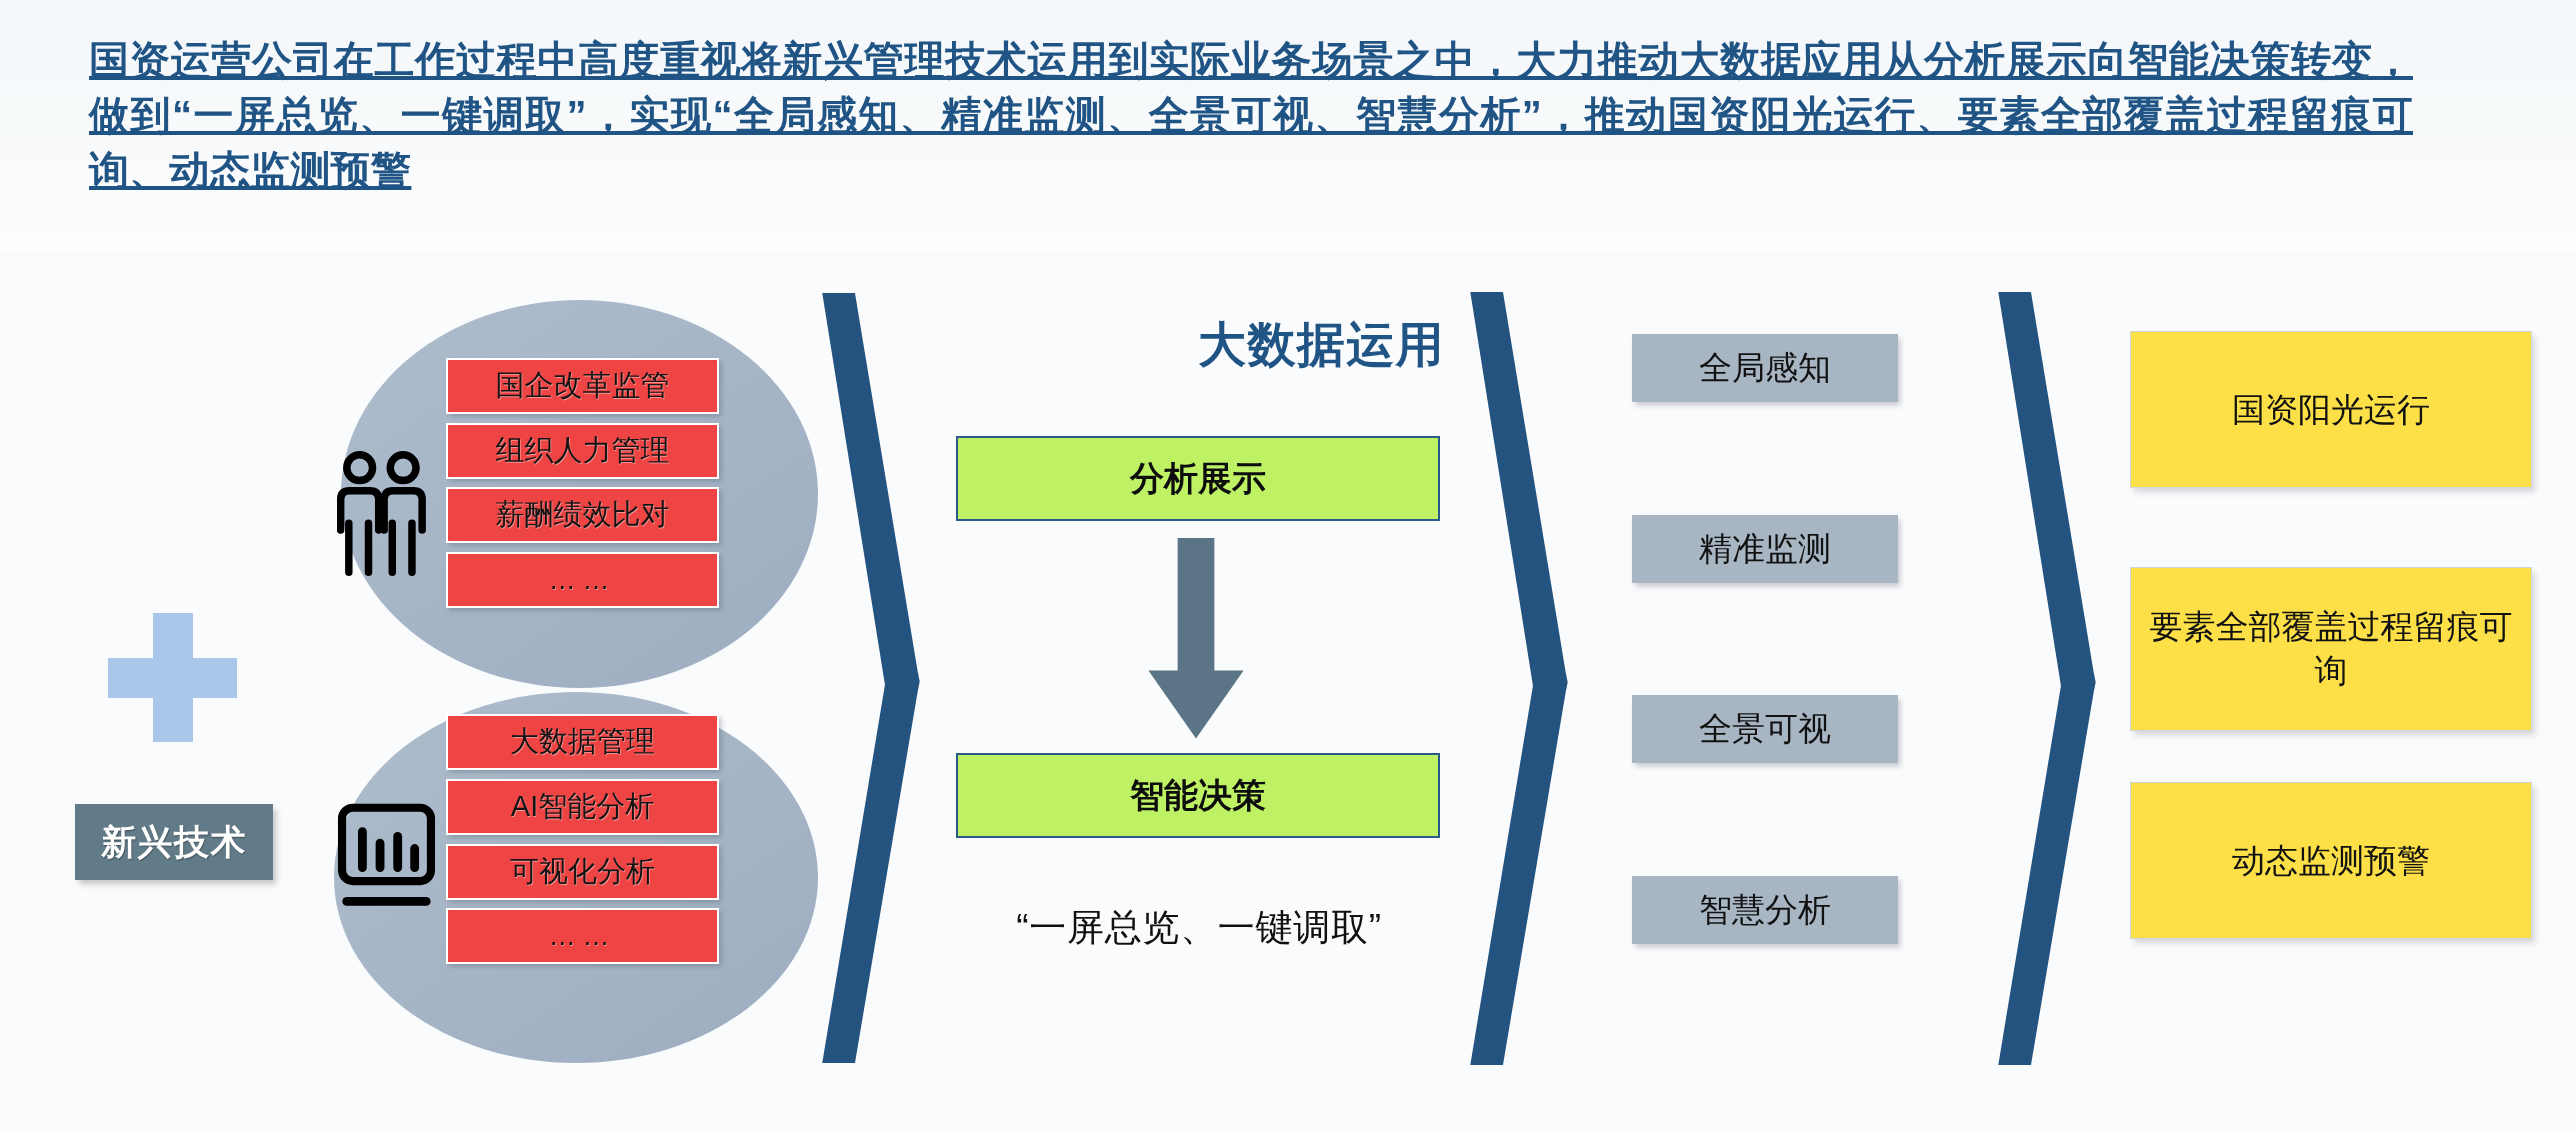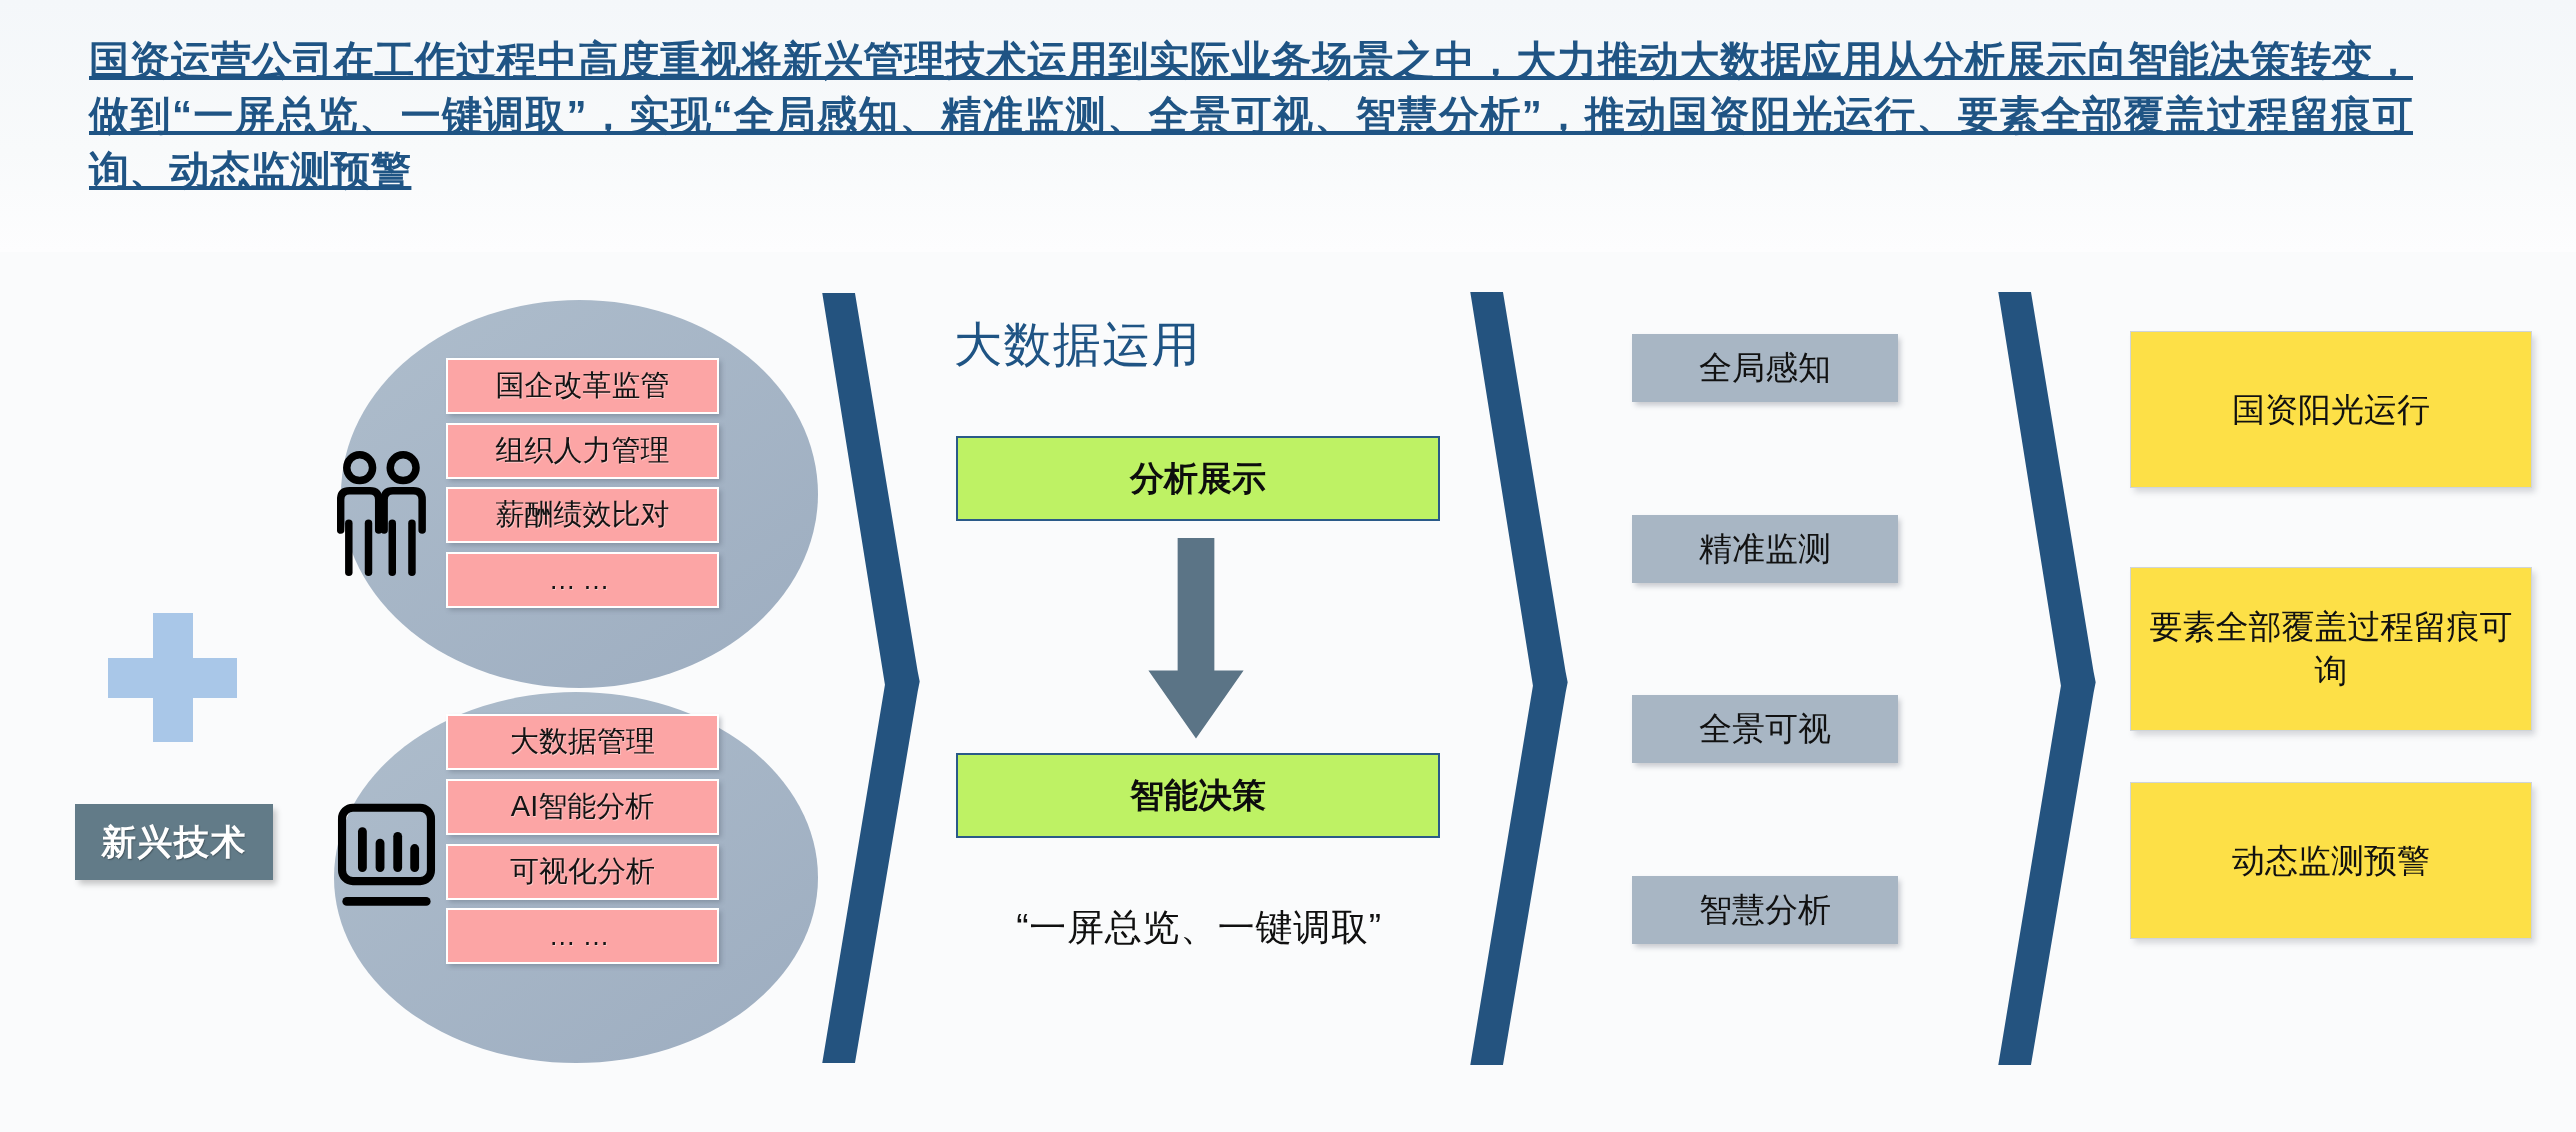--- a/index.html
+++ b/index.html
@@ -99,42 +99,42 @@
   #icon-people { left: 337px; top: 450px; width: 99px; height: 129px; }
   #icon-chart  { left: 337px; top: 801px; width: 99px; height: 112px; }
 
   
   .pill {
     position: absolute;
     z-index: 5;
     display: flex;
     align-items: center;
     justify-content: center;
-    background: #fca5a5;
+    background: #ef4444;
     border: 2.7px solid #ffffff;
     color: #141414;
     font-size: 29px;
     font-weight: 500;
     box-shadow: 2.7px 3.4px 4.8px rgba(60,70,85,0.30);
     text-shadow: 0.7px 0.7px 0.7px rgba(255,255,255,0.45);
     box-sizing: border-box;
   }
   .pill.dots { letter-spacing: 6.8px; font-size: 27px; }
 
   
   .chevron { position: absolute; z-index: 3; }
 
   
   #center-title {
     position: absolute;
     left: 954px; top: 313px;
     width: 491px;
-    text-align: left;
+    text-align: right;
     font-size: 48px;
-    font-weight: normal;
+    font-weight: bold;
     color: #1f5484;
     letter-spacing: 1.4px;
   }
   .center-box {
     position: absolute;
     left: 956px;
     width: 484px;
     height: 85px;
     border: 2px solid #2a5a88;
     background: #bef264;

